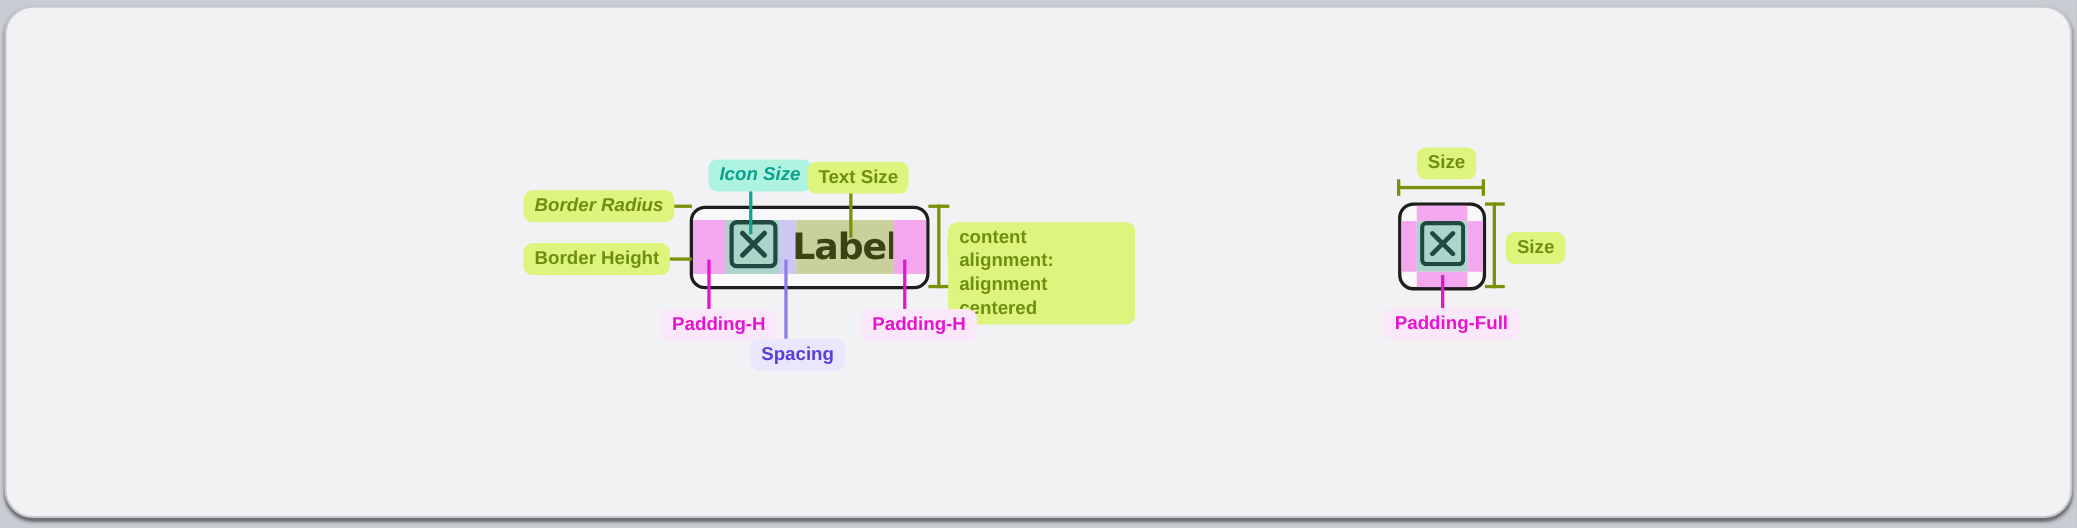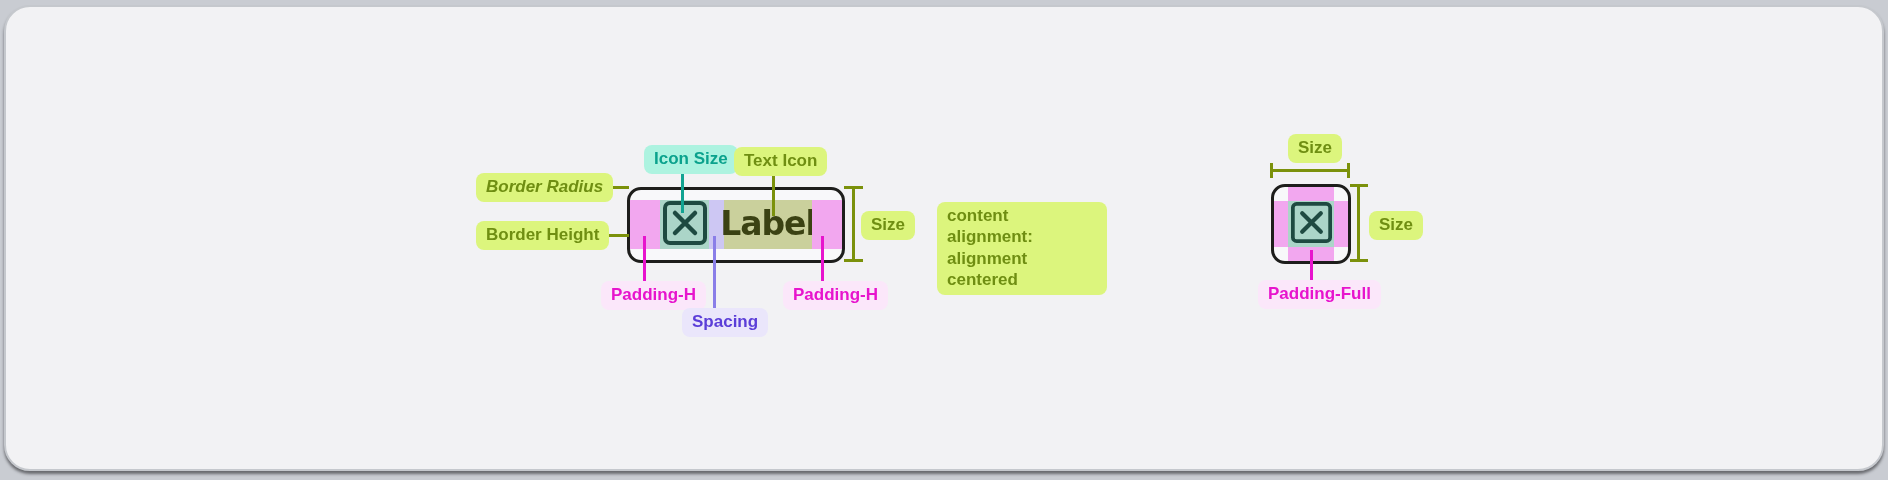--- a/index.html
+++ b/index.html
@@ -8,21 +8,21 @@
           background:var(--page-background,#c9ccd2);}
   #panel{position:absolute;left:4px;right:4px;top:5px;bottom:9px;
          background:var(--panel-background,#f2f2f4);
          border:2px solid var(--panel-border,#c5c8cd);
          border-radius:26px;box-sizing:border-box;
          box-shadow:0 3px 3px rgba(25,25,30,.55);}
 
   .callout{position:absolute;font-weight:700;font-size:17px;line-height:1.25;
            padding:3px 10px 5px;border-radius:8px;white-space:nowrap;z-index:5;}
   .callout.green{background:var(--green-label-bg);color:var(--green-label-text);}
-  .callout.cyan{background:var(--cyan-label-bg);color:var(--cyan-label-text);}
+  .callout.cyan{background:var(--cyan-label-bg);color:var(--cyan-label-text);font-style:italic;}
   .callout.pink{background:var(--magenta-label-bg);color:var(--magenta-label-text);}
   .callout.purple{background:var(--purple-label-bg);color:var(--purple-label-text);}
   .callout.multiline{white-space:normal;width:150px;}
 
   .line-v{position:absolute;width:3px;z-index:4;}
   .line-h{position:absolute;height:3px;z-index:4;}
   .c-olive{background:var(--olive-line);}
   .c-teal{background:var(--teal-line);}
   .c-magenta{background:var(--magenta-line);}
   .c-purple{background:var(--purple-line);}
@@ -52,21 +52,21 @@
 </style>
 </head>
 <body>
 
 <div id="screen">
   <div id="panel"></div>
 
   <div>
 
     <div class="callout cyan" style="left:644px;top:145px;">Icon Size</div>
-    <div class="callout green" style="left:734px;top:147px;">Text Icon</div>
+    <div class="callout green" style="left:734px;top:147px;">Text Size</div>
     <div class="line-v c-teal" style="left:681px;top:168px;height:45px;"></div>
     <div class="line-v c-olive" style="left:772px;top:170px;height:46px;"></div>
 
     <div class="callout green" style="left:476px;top:173px;font-style:italic;">Border Radius</div>
     <div class="line-h c-olive" style="left:599px;top:186px;width:30px;"></div>
     <div class="callout green" style="left:476px;top:221px;">Border Height</div>
     <div class="line-h c-olive" style="left:596px;top:234px;width:33px;"></div>
 
     <div id="left-button" class="spec-button">
       <div class="content-row">
@@ -87,21 +87,21 @@
       </div>
     </div>
 
     <div>
       <div class="line-v c-olive" style="left:852px;top:186px;height:76px;"></div>
       <div class="line-h c-olive tick" style="left:844px;top:186px;width:19px;"></div>
       <div class="line-h c-olive tick" style="left:844px;top:259px;width:19px;"></div>
     </div>
     <div class="callout green" style="left:861px;top:211px;">Size</div>
 
-    <div class="callout green multiline" style="left:937px;top:202px;">
+    <div class="callout green multiline" style="left:862px;top:202px;">
       <span>content alignment:</span><br>
       <span>alignment centered</span>
     </div>
 
     <div class="line-v c-magenta" style="left:643px;top:236px;height:46px;"></div>
     <div class="callout pink" style="left:601px;top:281px;">Padding-H</div>
 
     <div class="line-v c-magenta" style="left:821px;top:236px;height:46px;"></div>
     <div class="callout pink" style="left:783px;top:281px;">Padding-H</div>
 

